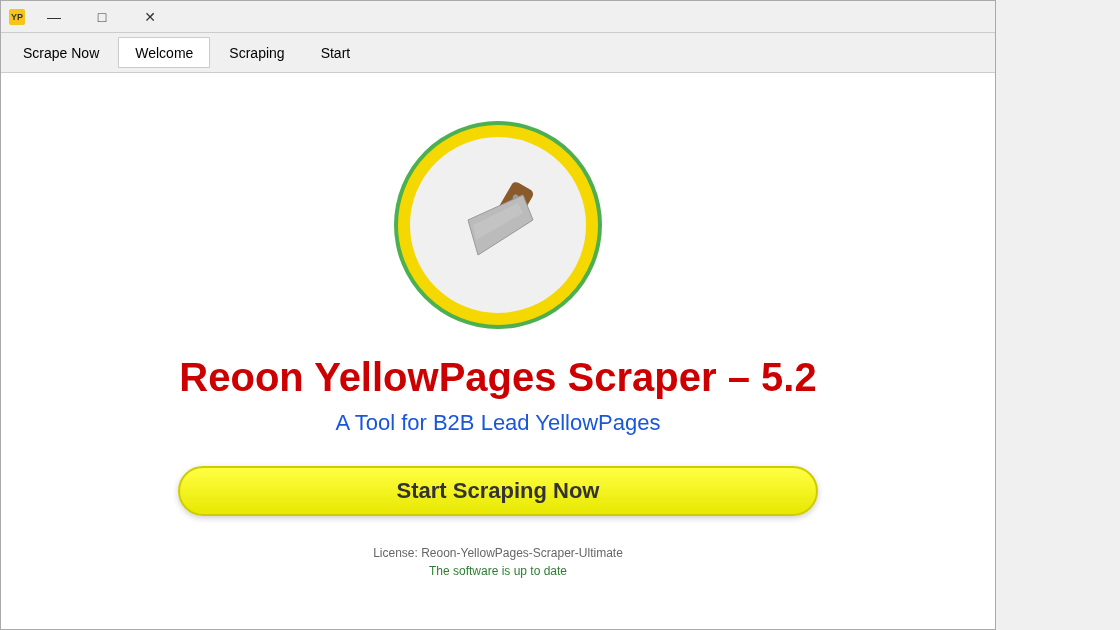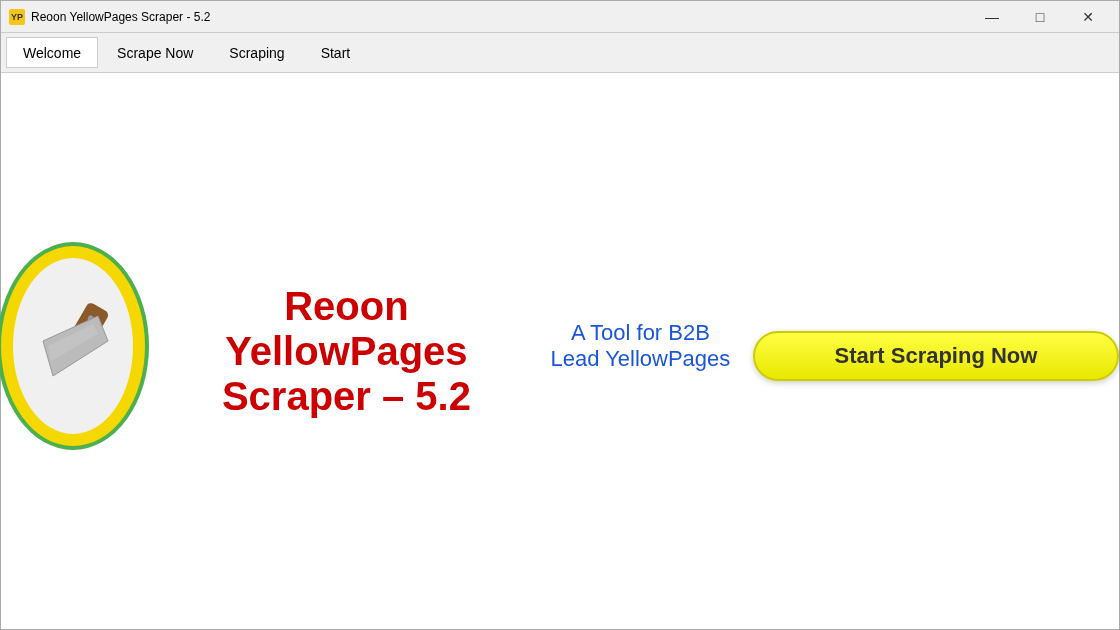--- a/index.html
+++ b/index.html
@@ -10,21 +10,21 @@
 
     body {
       width: 1120px;
       height: 630px;
       background: #f0f0f0;
       font-family: 'Segoe UI', Tahoma, Geneva, Verdana, sans-serif;
       overflow: hidden;
     }
 
     .window {
-      width: 1120px;
+      width: 996px;
       height: 630px;
       background: #86efac;
       border: 1px solid #aaa;
       display: flex;
       flex-direction: column;
     }
 
     .title-bar {
       background: #f0f0f0;
       height: 32px;
@@ -97,21 +97,21 @@
 
     .menu-item.active {
       background: #fff;
       border-color: #ccc;
     }
 
     .content {
       flex: 1;
       background: #fff;
       display: flex;
-      flex-direction: row;
+      flex-direction: column;
       align-items: center;
       justify-content: center;
       gap: 20px;
     }
 
     .logo-circle {
       width: 200px;
       height: 200px;
       border-radius: 50%;
       background: #f0f0f0;
@@ -177,36 +177,35 @@
   </style>
 </head>
 <body>
 
 <div class="window">
 
   <div class="title-bar">
     <div class="title-bar-icon">
       <span>YP</span>
     </div>
-    <span class="title-bar-title">Reoon YellowPages Scraper - 5.2</span>
     <div class="title-bar-controls">
       <button class="title-bar-btn">—</button>
       <button class="title-bar-btn">□</button>
       <button class="title-bar-btn close">✕</button>
     </div>
   </div>
 
   <div class="menu-bar">
+    <div class="menu-item">
+      <span>Scrape Now</span>
+    </div>
     <div class="menu-item active">
       <span>Welcome</span>
     </div>
     <div class="menu-item">
-      <span>Scrape Now</span>
-    </div>
-    <div class="menu-item">
       <span>Scraping</span>
     </div>
     <div class="menu-item">
       <span>Start</span>
     </div>
   </div>
 
   <div class="content">
 
     <div class="logo-circle">
@@ -222,14 +221,18 @@
         <polygon points="35,60 80,38 85,48 38,75" fill="#ccc" opacity="0.5"></polygon>
       </svg>
     </div>
 
     <div class="app-title">Reoon YellowPages Scraper – 5.2</div>
 
     <div class="app-subtitle">A Tool for B2B Lead YellowPages</div>
 
     <button class="start-btn">Start Scraping Now</button>
 
+    <div class="license-info">
+      <div class="license-text">License: Reoon-YellowPages-Scraper-Ultimate</div>
+      <div class="update-status">The software is up to date</div>
+    </div>
   </div>
 </div>
 
 </body></html>

